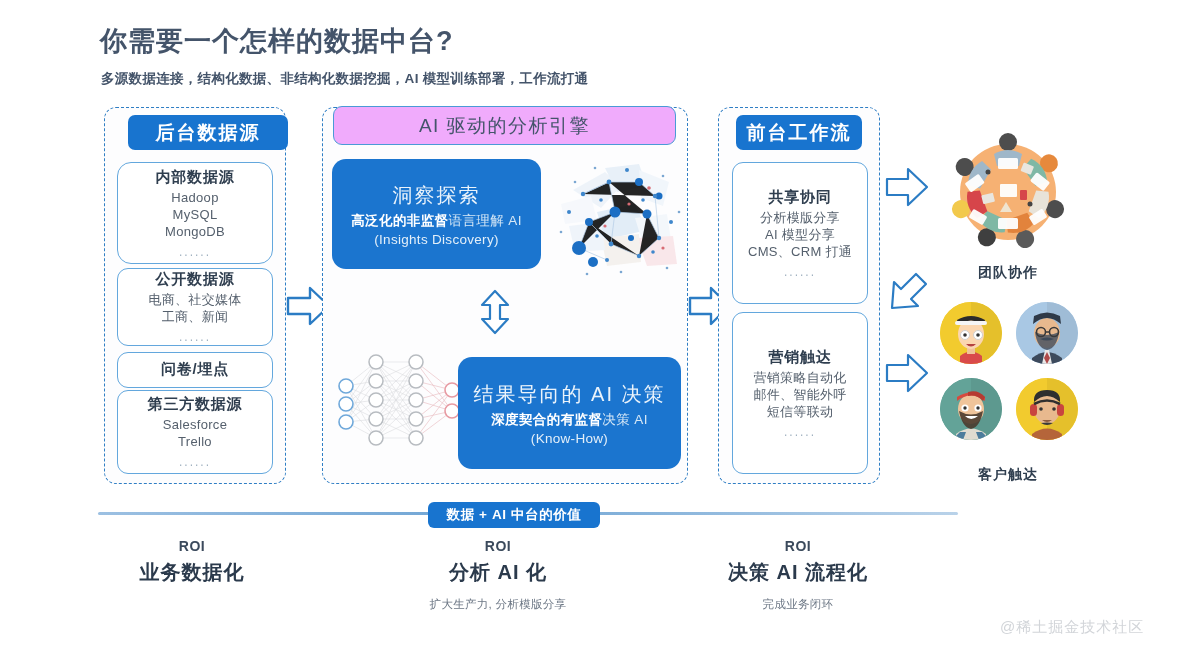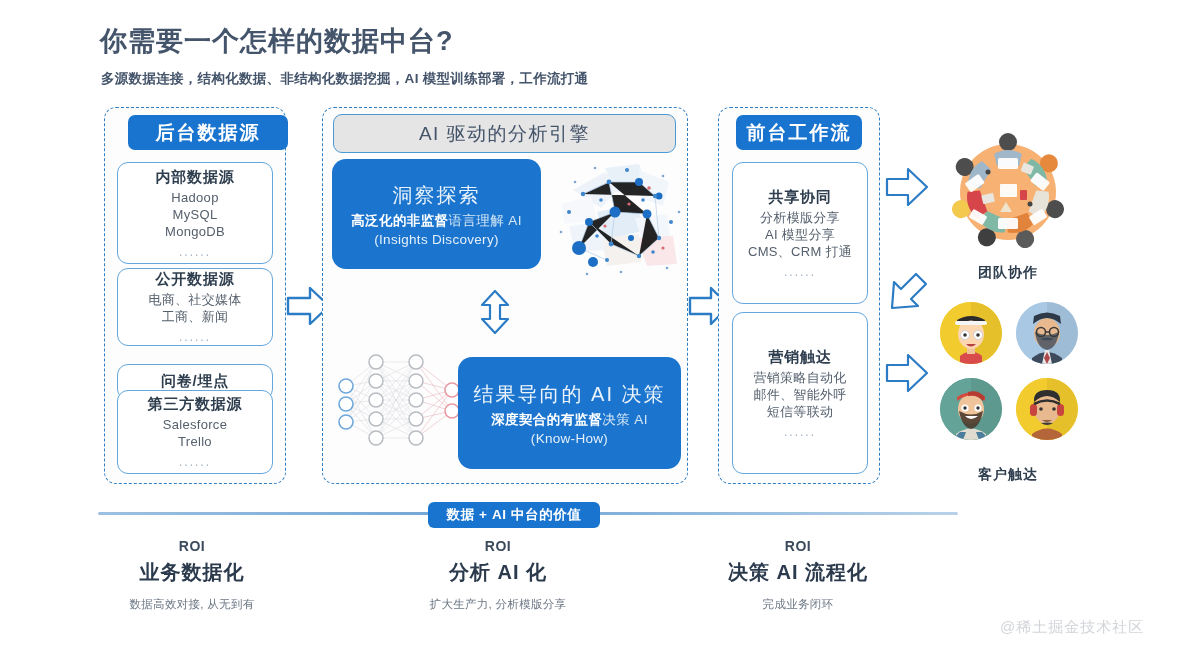--- a/index.html
+++ b/index.html
@@ -33,39 +33,39 @@
   .pill{
     position:absolute;background:#1874cf;border-radius:7px;
     color:#ffffff;display:flex;align-items:center;justify-content:center;
     font-size:19px;font-weight:bold;letter-spacing:2px;
   }
   #pill-sources{left:128px;top:115px;width:160px;height:35px;}
   #pill-workflow{left:736px;top:115px;width:126px;height:35px;}
 
   
   #engine-header{
-    position:absolute;left:333px;top:114px;width:341px;height:37px;
-    border:1.5px solid #4a9ad6;border-radius:9px;background:#e5e5e5;
+    position:absolute;left:333px;top:106px;width:341px;height:37px;
+    border:1.5px solid #4a9ad6;border-radius:9px;background:#f0abfc;
     display:flex;align-items:center;justify-content:center;
     font-size:19px;color:#44546a;letter-spacing:1.5px;
   }
 
   
   .card{
     position:absolute;background:#ffffff;border:1.3px solid #63a7dd;
     border-radius:11px;display:flex;flex-direction:column;
     align-items:center;justify-content:center;text-align:center;
   }
   .card .c-title{font-size:15px;font-weight:bold;color:#2f3e4f;letter-spacing:.8px;margin-bottom:2px;}
   .card .c-line{font-size:13px;color:#55606d;line-height:17px;letter-spacing:.3px;}
   .card .c-dots{font-size:12px;color:#9fb0bf;letter-spacing:2px;margin-top:5px;}
 
-  #card-internal{left:117px;top:162px;width:154px;height:100px;}
+  #card-internal{left:117px;top:162px;width:154px;height:100px;border-radius:14px;}
   #card-public{left:117px;top:268px;width:154px;height:76px;}
-  #card-survey{left:117px;top:364px;width:154px;height:34px;}
+  #card-survey{left:117px;top:352px;width:154px;height:34px;}
   #card-thirdparty{left:117px;top:390px;width:154px;height:82px;}
   #card-collab{left:732px;top:162px;width:134px;height:140px;}
   #card-market{left:732px;top:312px;width:134px;height:160px;}
 
   
   .bluebox{
     position:absolute;background:#1b75cf;border-radius:14px;color:#fff;
     display:flex;flex-direction:column;align-items:center;justify-content:center;
     text-align:center;
   }
@@ -449,21 +449,20 @@
     </div>
   </div>
   <div id="caption-customer" class="caption">客户触达</div>
 
   <div id="divider"></div>
   <div id="value-badge">数据 + AI 中台的价值</div>
 
   <div id="roi-0" class="roi-col">
     <div class="roi-tag">ROI</div>
     <div class="roi-head">业务数据化</div>
-    <div class="roi-desc">数据高效对接, 从无到有</div>
   </div>
 
   <div id="roi-1" class="roi-col">
     <div class="roi-tag">ROI</div>
     <div class="roi-head">分析 AI 化</div>
     <div class="roi-desc">扩大生产力, 分析模版分享</div>
   </div>
 
   <div id="roi-2" class="roi-col">
     <div class="roi-tag">ROI</div>

